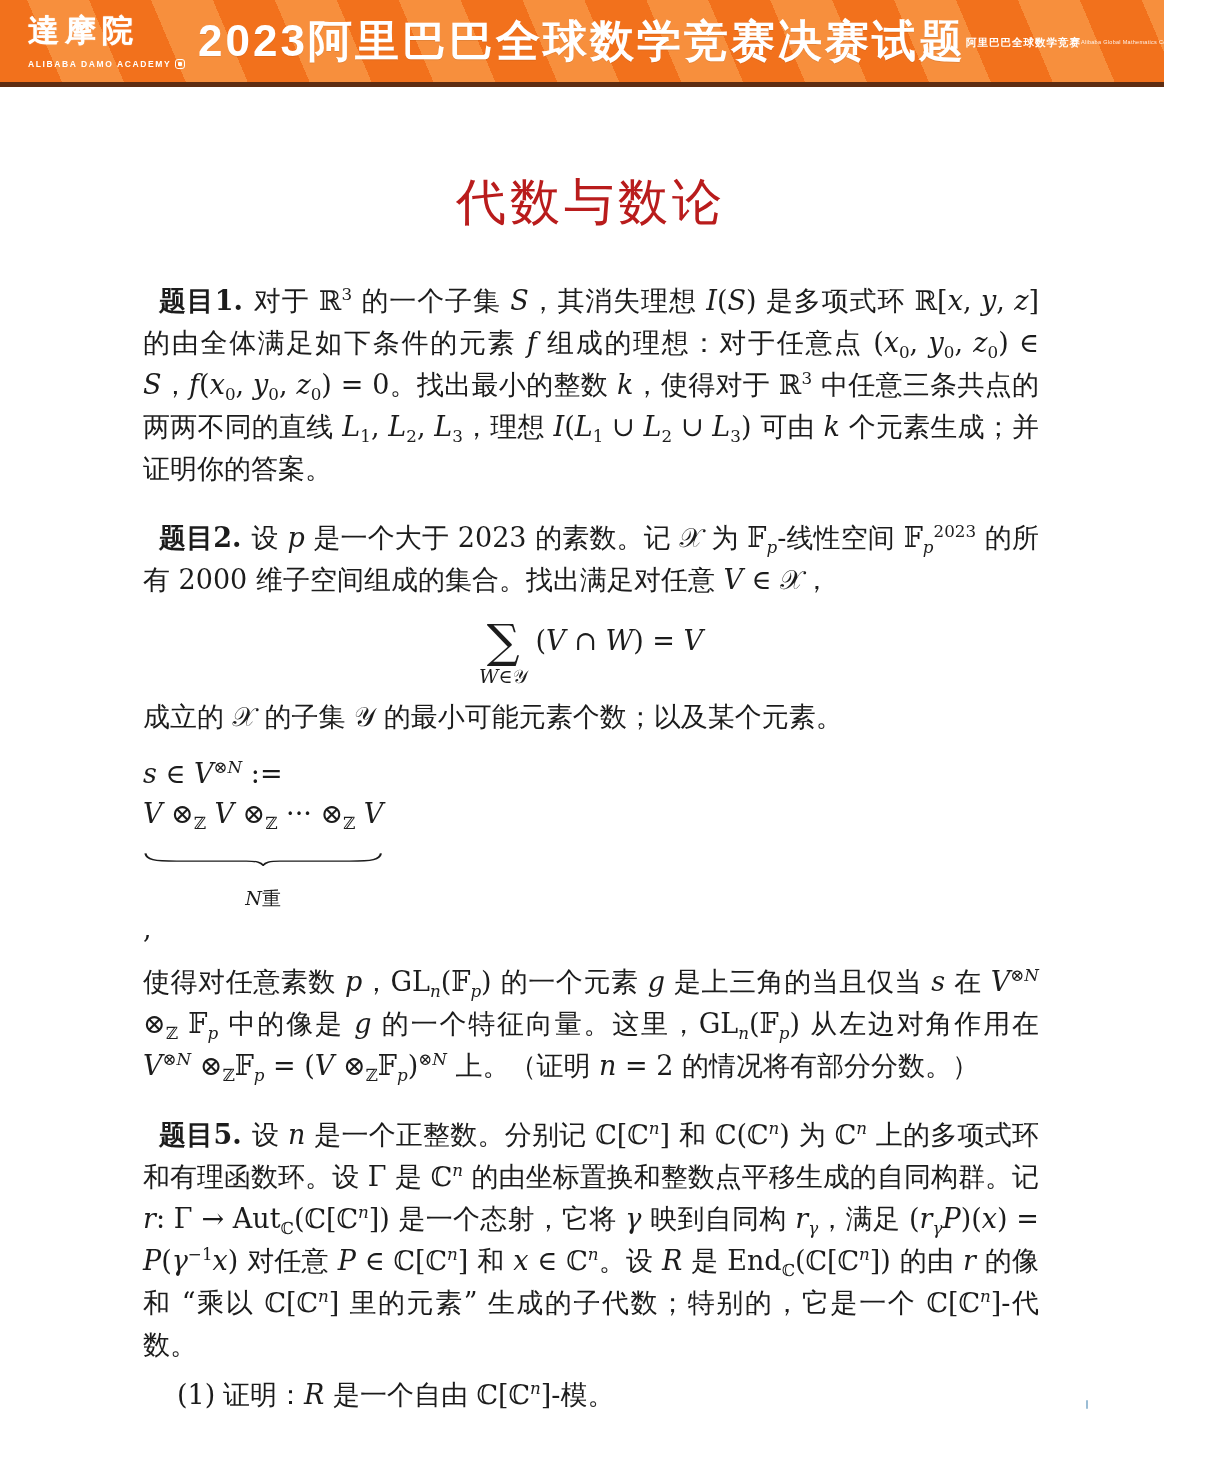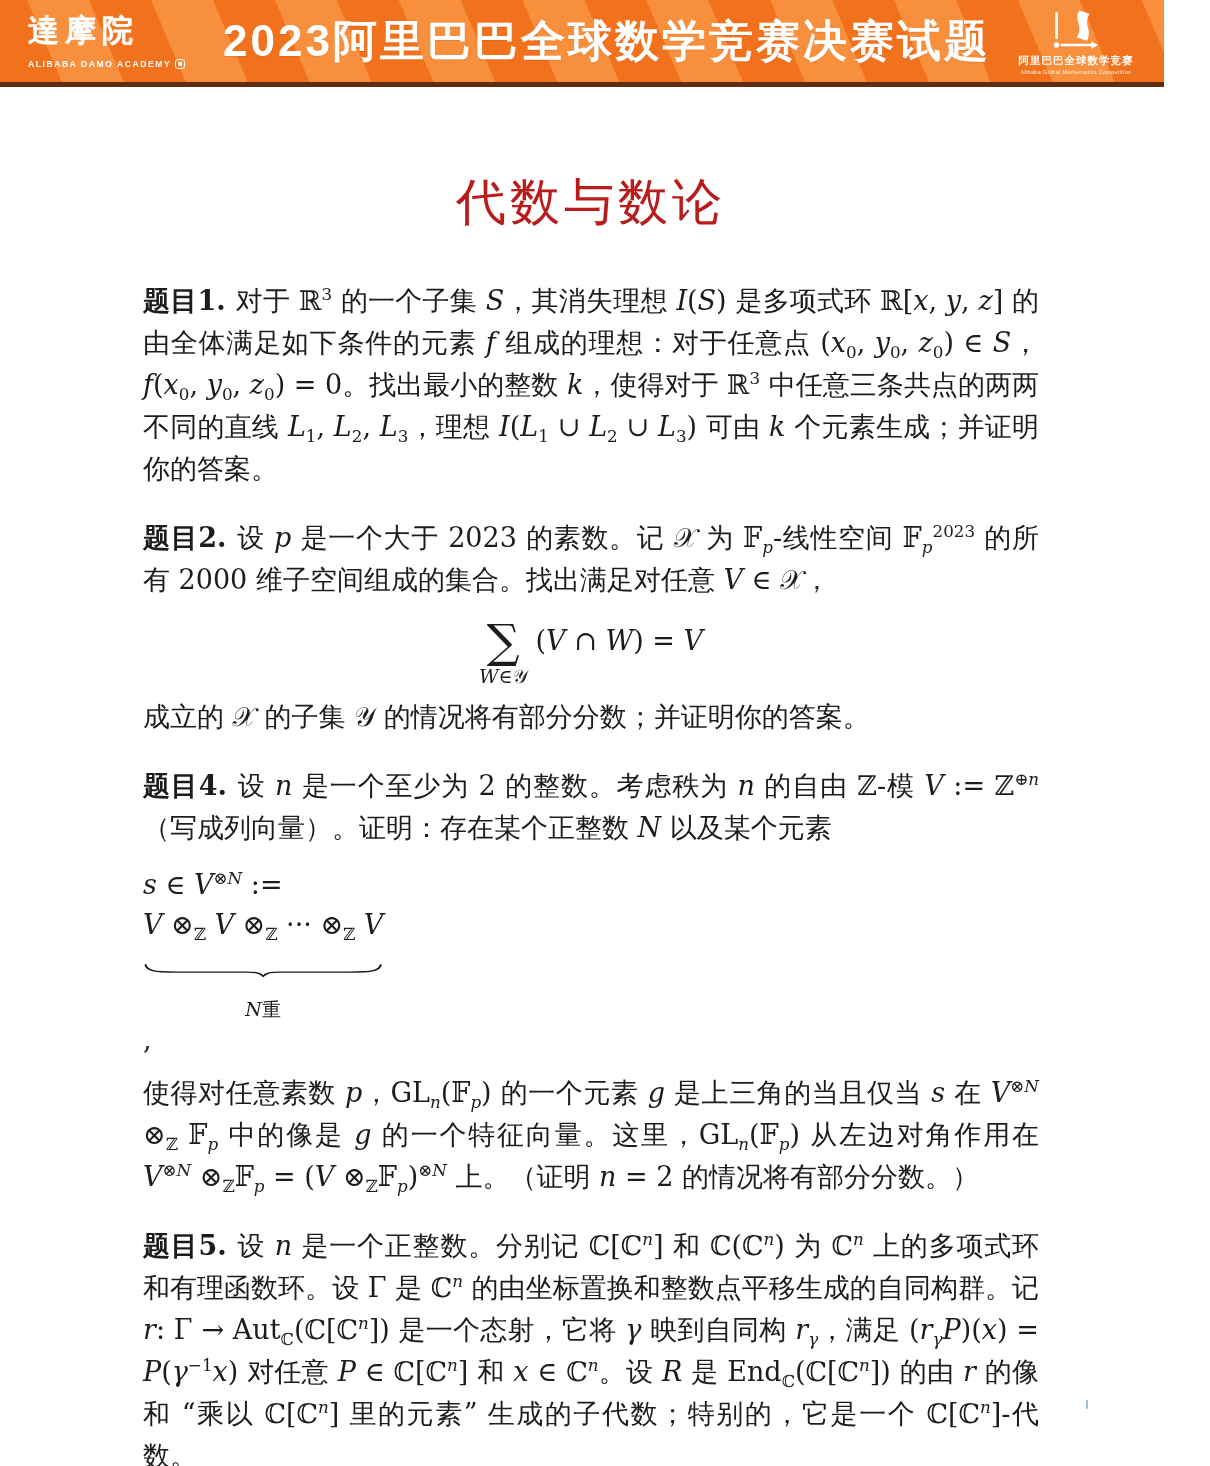--- a/index.html
+++ b/index.html
@@ -34,40 +34,40 @@
   .damo-seal{
     width:10px;height:10px;border:1.3px solid #fff;border-radius:3px;
     display:inline-flex;align-items:center;justify-content:center;flex:0 0 auto;
   }
   .damo-seal i{display:block;width:4px;height:4px;background:#fff;border-radius:1px;}
   .banner-title{
     font-family:"Liberation Sans","DejaVu Sans",sans-serif;
     font-size:44px;font-weight:bold;letter-spacing:3px;white-space:nowrap;
     text-shadow:0 1px 0 rgba(0,0,0,.08);
   }
-  .comp-logo{display:flex;flex-direction:column;align-items:center;min-width:120px;}
+  .comp-logo{display:flex;flex-direction:row;align-items:center;min-width:120px;}
   .comp-logo svg{display:block;}
   .comp-logo-line1{
     font-family:"Liberation Sans","DejaVu Sans",sans-serif;
     font-size:10.5px;font-weight:bold;letter-spacing:1px;margin-top:3px;white-space:nowrap;
   }
   .comp-logo-line2{
     font-family:"Liberation Sans","DejaVu Sans",sans-serif;
     font-size:5.5px;letter-spacing:.3px;margin-top:1px;white-space:nowrap;opacity:.9;
   }
   
   .doc{padding:0 125px 0 143px;}
   .doc-title{
     text-align:center;font-size:50px;font-weight:normal;color:#b91c1c;
     margin-top:82px;letter-spacing:4px;
   }
   .problems{margin-top:44px;font-size:27px;line-height:42px;text-align:justify;}
   .para{margin-top:27px;}
   .para:first-child{margin-top:0;}
-  .plabel{font-weight:bold;margin-right:10px;}
+  .plabel{font-weight:bold;margin-right:10px;margin-left:16px;}
   i{font-style:italic;}
   sup{font-size:.62em;vertical-align:super;line-height:0;}
   sub{font-size:.62em;vertical-align:sub;line-height:0;}
   .cont{margin-top:0;}
   
   .formula{display:flex;justify-content:center;align-items:flex-start;
     margin:16px 0 10px 0;text-align:center;}
   .sum-stack{display:inline-flex;flex-direction:column;align-items:center;margin-right:8px;}
   .sum-sym{font-size:46px;line-height:48px;}
   .sum-sub{font-size:19px;line-height:20px;margin-top:1px;}
@@ -131,24 +131,23 @@
       <p class="para"><b class="plabel">题目2.</b><span>设 <i>p</i> 是一个大于 2023 的素数。记 𝒳 为 𝔽<sub><i>p</i></sub>-线性空间 𝔽<sub><i>p</i></sub><sup>2023</sup> 的所有 2000 维子空间组成的集合。找出满足对任意 <i>V</i> ∈ 𝒳，</span></p>
 
       <div class="formula">
         <span class="sum-stack">
           <span class="sum-sym">∑</span>
           <span class="sum-sub"><i>W</i>∈𝒴</span>
         </span>
         <span class="sum-expr">(<i>V</i> ∩ <i>W</i>) = <i>V</i></span>
       </div>
 
-      <p class="para cont"><span>成立的 𝒳 的子集 𝒴 的情况将有部分分数；并证明你的答案。</span></p>
+      <p class="para cont"><span>成立的 𝒳 的子集 𝒴 的最小可能元素个数；以及某个元素。</span></p>
 
 
-      <p class="para"><b class="plabel">题目4.</b><span>设 <i>n</i> 是一个至少为 2 的整数。考虑秩为 <i>n</i> 的自由 ℤ-模 <i>V</i> := ℤ<sup>⊕<i>n</i></sup>（写成列向量）。证明：存在某个正整数 <i>N</i> 以及某个元素</span></p>
 
       <div class="formula2">
         <span class="f2-head"><i>s</i> ∈ <i>V</i><sup>⊗<i>N</i></sup> := </span>
         <span class="ub-stack">
           <span class="ub-expr"><i>V</i> ⊗<sub>ℤ</sub> <i>V</i> ⊗<sub>ℤ</sub> ··· ⊗<sub>ℤ</sub> <i>V</i></span>
           <svg class="ub-brace" viewBox="0 0 200 20" preserveAspectRatio="none" aria-hidden="true">
             <path d="M2,2 C3,11 9,13 28,13 L86,13 C95,13 98,15 100,19 C102,15 105,13 114,13 L172,13 C191,13 197,11 198,2" fill="none" stroke="#1c1c1c" stroke-width="1.8"></path>
           </svg>
           <span class="ub-label"><i>N</i>重</span>
         </span>

